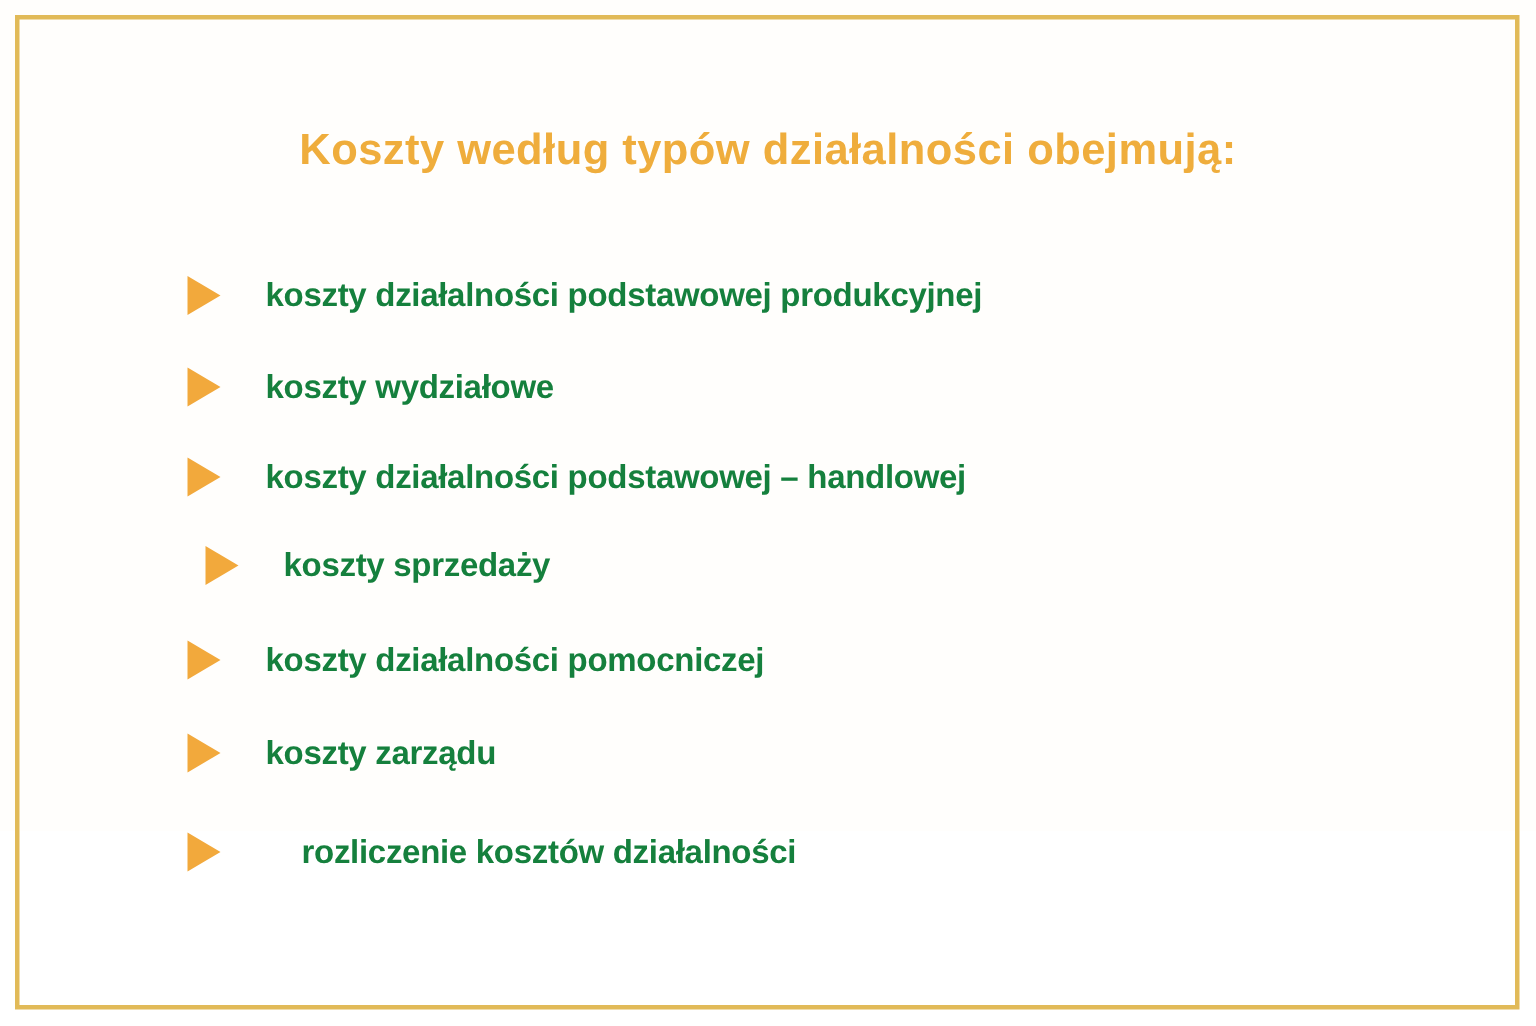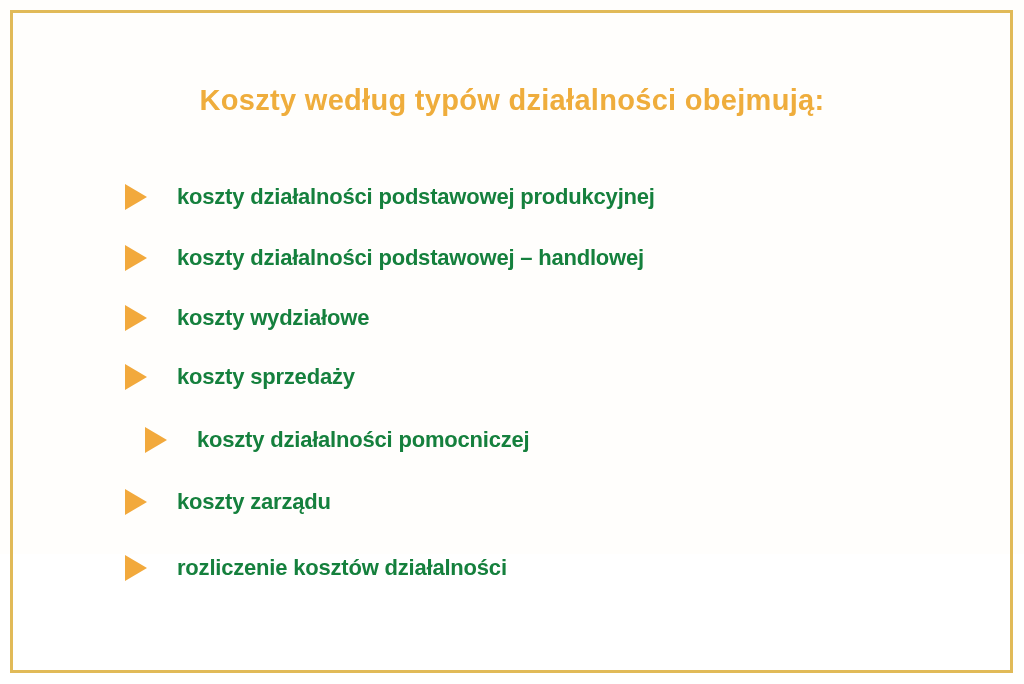--- a/index.html
+++ b/index.html
@@ -40,24 +40,24 @@
     top: 184px;
     list-style: none;
   }
   .cost-list li {
     display: flex;
     align-items: center;
     height: 26px;
   }
   .cost-list li:nth-child(2) { margin-top: 35px; }
   .cost-list li:nth-child(3) { margin-top: 34px; }
-  .cost-list li:nth-child(4) { margin-top: 33px; }
-  .cost-list li:nth-child(5) { margin-top: 37px; margin-left: 20px; }
+  .cost-list li:nth-child(4) { margin-top: 33px; margin-left: 12px; }
+  .cost-list li:nth-child(5) { margin-top: 37px; }
   .cost-list li:nth-child(6) { margin-top: 36px; }
-  .cost-list li:nth-child(7) { margin-top: 40px; }
+  .cost-list li:nth-child(7) { margin-top: 40px; gap: 24px; }
   .bullet {
     width: 0;
     height: 0;
     border-left: 22px solid #f2a93c;
     border-top: 13px solid transparent;
     border-bottom: 13px solid transparent;
     margin-right: 30px;
     flex: 0 0 auto;
   }
   .item-label {
@@ -76,25 +76,25 @@
 
   <h1 class="title">Koszty według typów działalności obejmują:</h1>
 
   <ul class="cost-list">
     <li>
       <span class="bullet"></span>
       <span class="item-label">koszty działalności podstawowej produkcyjnej</span>
     </li>
     <li>
       <span class="bullet"></span>
-      <span class="item-label">koszty działalności podstawowej – handlowej</span>
+      <span class="item-label">koszty wydziałowe</span>
     </li>
     <li>
       <span class="bullet"></span>
-      <span class="item-label">koszty wydziałowe</span>
+      <span class="item-label">koszty działalności podstawowej – handlowej</span>
     </li>
     <li>
       <span class="bullet"></span>
       <span class="item-label">koszty sprzedaży</span>
     </li>
     <li>
       <span class="bullet"></span>
       <span class="item-label">koszty działalności pomocniczej</span>
     </li>
     <li>

